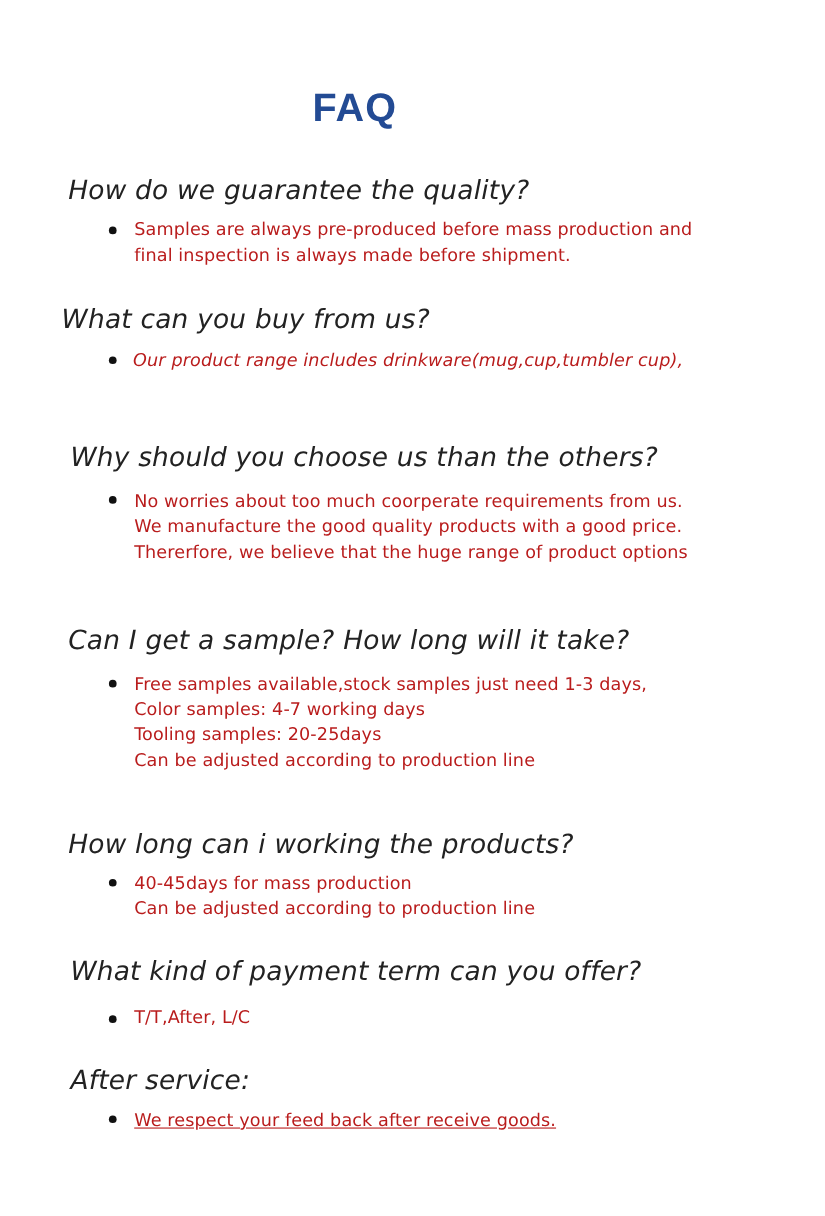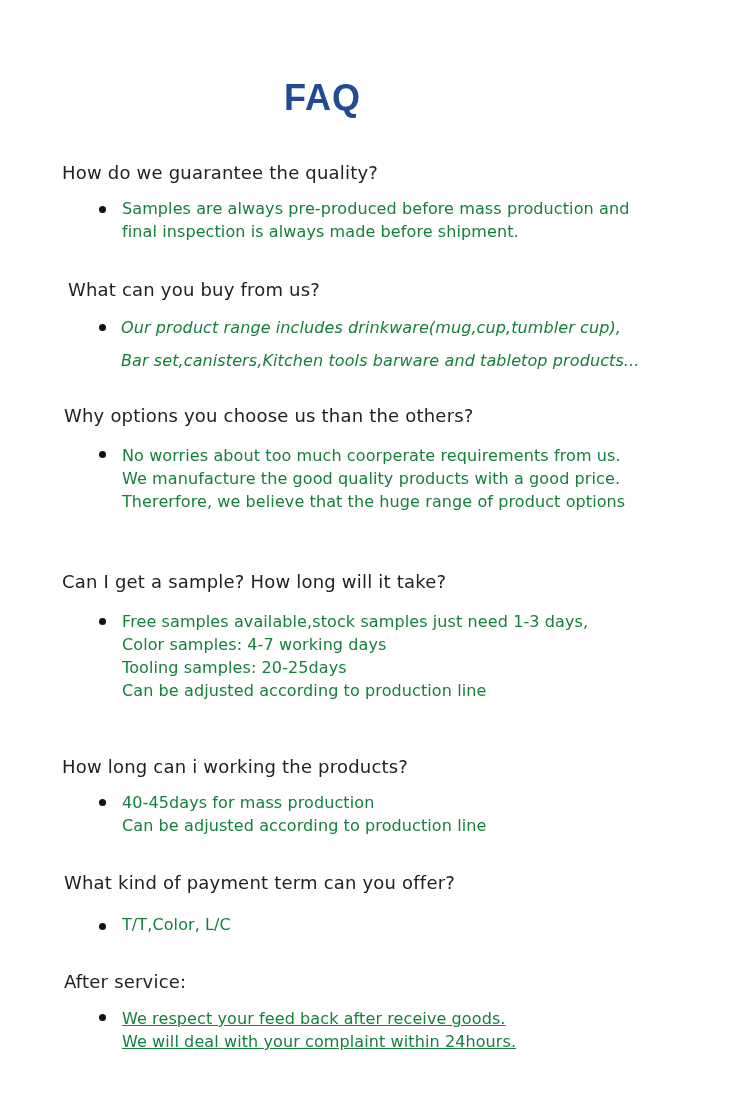--- a/index.html
+++ b/index.html
@@ -31,32 +31,33 @@
     .section {
       position: absolute;
       left: 0;
       width: 750px;
     }
     .question {
       position: absolute;
       left: 62px;
       top: 0;
       font-family: "DejaVu Sans", sans-serif;
-      font-size: 18px;
+      font-size: 24px;
       line-height: 30px;
       color: #222222;
       white-space: nowrap;
       letter-spacing: 0.2px;
+      font-style: italic;
     }
     .answer {
       position: absolute;
       left: 122px;
       font-family: "DejaVu Sans", sans-serif;
       font-size: 16px;
-      color: #15803d;
+      color: #b91c1c;
       white-space: nowrap;
       letter-spacing: 0.1px;
     }
     .answer .line {
       display: block;
       line-height: 23px;
     }
     .answer.spaced .line {
       line-height: 33px;
       font-style: italic;
@@ -78,30 +79,29 @@
 <div class="section" style="top:158px;">
   <div class="question">How do we guarantee the quality?</div>
   <span class="bullet" style="top:48px;"></span>
   <div class="answer" style="top:39px;">
     <span class="line">Samples are always pre-produced before mass production and</span>
     <span class="line">final inspection is always made before shipment.</span>
   </div>
 </div>
 
 <div class="section" style="top:275px;">
-  <div class="question" style="left:68px;">What can you buy from us?</div>
+  <div class="question" style="left:56px;">What can you buy from us?</div>
   <span class="bullet" style="top:49px;"></span>
   <div class="answer spaced" style="top:36px;left:121px;">
     <span class="line">Our product range includes drinkware(mug,cup,tumbler cup),</span>
-    <span class="line">Bar set,canisters,Kitchen tools barware and tabletop products...</span>
   </div>
 </div>
 
 <div class="section" style="top:401px;">
-  <div class="question" style="left:64px;">Why options you choose us than the others?</div>
+  <div class="question" style="left:64px;">Why should you choose us than the others?</div>
   <span class="bullet" style="top:50px;"></span>
   <div class="answer" style="top:43px;">
     <span class="line">No worries about too much coorperate requirements from us.</span>
     <span class="line">We manufacture the good quality products with a good price.</span>
     <span class="line">Thererfore, we believe that the huge range of product options</span>
   </div>
 </div>
 
 <div class="section" style="top:567px;">
   <div class="question">Can I get a sample? How long will it take?</div>
@@ -120,24 +120,23 @@
   <div class="answer" style="top:39px;">
     <span class="line">40-45days for mass production</span>
     <span class="line">Can be adjusted according to production line</span>
   </div>
 </div>
 
 <div class="section" style="top:868px;">
   <div class="question" style="left:64px;">What kind of payment term can you offer?</div>
   <span class="bullet" style="top:55px;"></span>
   <div class="answer" style="top:45px;">
-    <span class="line">T/T,Color, L/C</span>
+    <span class="line">T/T,After, L/C</span>
   </div>
 </div>
 
 <div class="section" style="top:967px;">
   <div class="question" style="left:64px;">After service:</div>
   <span class="bullet" style="top:47px;"></span>
   <div class="answer" style="top:40px;text-decoration:underline;">
     <span class="line">We respect your feed back after receive goods.</span>
-    <span class="line">We will deal with your complaint within 24hours.</span>
   </div>
 </div>
 
 </body></html>

